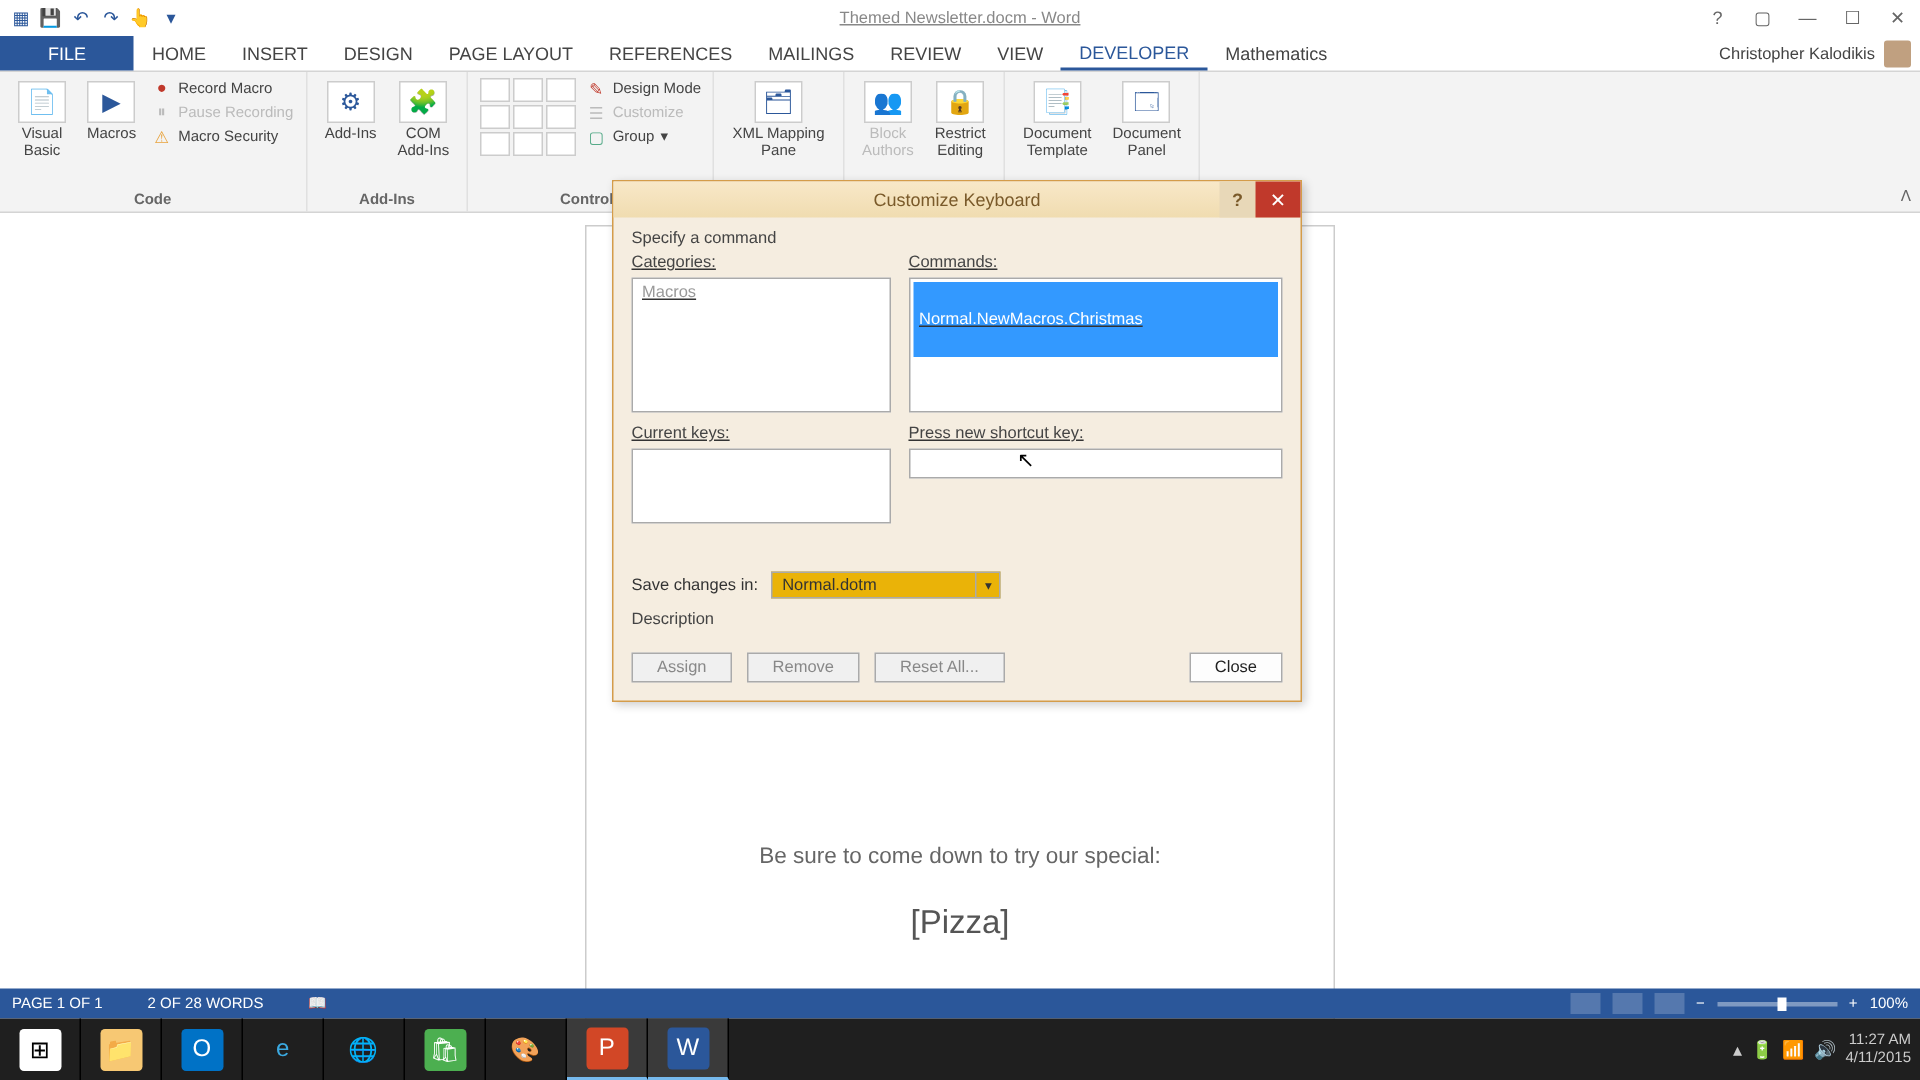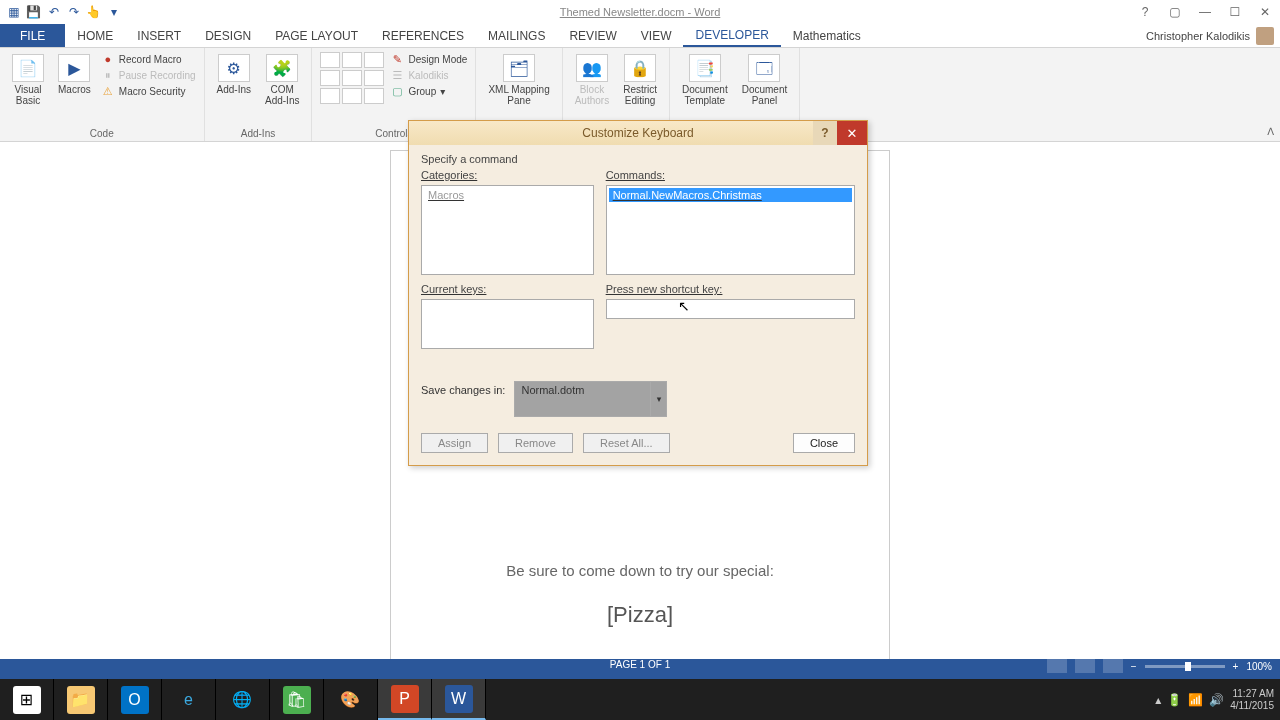--- a/index.html
+++ b/index.html
@@ -8,31 +8,31 @@
 
 .titlebar { height: 24px; background: #fff; display: flex; align-items: center; font-size: 11px; color: #666; position: relative; }
 .qat { display: flex; align-items: center; gap: 4px; padding-left: 6px; }
 .qat-icon { width: 16px; height: 16px; display: flex; align-items: center; justify-content: center; color: #2b579a; font-size: 12px; }
 .title-center { position: absolute; left: 50%; transform: translateX(-50%); color: #888; font-size: 11px; text-decoration: underline; }
 .title-right { position: absolute; right: 4px; display: flex; gap: 8px; align-items: center; }
 .win-btn { width: 22px; height: 18px; display: flex; align-items: center; justify-content: center; font-size: 12px; color: #666; }
 
 
 .ribbon-tabs { height: 24px; background: #fff; display: flex; align-items: stretch; border-bottom: 1px solid #d4d4d4; position: relative; }
-.file-tab { background: #2b579a; color: #fff; padding: 0 20px; font-size: 12px; display: flex; align-items: center; text-align: center; }
+.file-tab { background: #2b579a; color: #fff; padding: 0 32px; font-size: 12px; display: flex; align-items: center; text-align: center; }
 .rtab { padding: 0 12px; font-size: 12px; color: #444; display: flex; align-items: center; }
 .rtab.active { color: #2b579a; border-bottom: 2px solid #2b579a; }
 .user-area { position: absolute; right: 6px; top: 0; height: 24px; display: flex; align-items: center; gap: 6px; font-size: 11px; color: #444; }
 .avatar { width: 18px; height: 18px; background: #c0a080; border-radius: 2px; }
 
 
 .ribbon { height: 94px; background: #f3f3f3; border-bottom: 1px solid #d4d4d4; display: flex; align-items: stretch; position: relative; }
 .rgroup { border-right: 1px solid #e0e0e0; padding: 4px 8px 2px 8px; display: flex; flex-direction: column; align-items: center; }
 .rgroup-body { flex: 1; display: flex; align-items: flex-start; gap: 6px; }
-.rgroup-label { font-size: 10px; color: #666; padding-top: 2px; }
+.rgroup-label { font-size: 10px; color: #666; padding-top: 2px; font-weight: bold; }
 .big-btn { display: flex; flex-direction: column; align-items: center; gap: 2px; padding: 2px 4px; font-size: 10px; color: #444; text-align: center; line-height: 11px; }
 .big-icon { width: 32px; height: 28px; background: #fff; border: 1px solid #ccc; display: flex; align-items: center; justify-content: center; font-size: 16px; color: #2b579a; }
 .small-list { display: flex; flex-direction: column; gap: 2px; font-size: 10px; color: #444; }
 .small-item { display: flex; align-items: center; gap: 4px; white-space: nowrap; }
 .small-ico { width: 14px; height: 14px; display: inline-flex; align-items: center; justify-content: center; color: #c0392b; font-size: 11px; }
 .grid3x3 { display: grid; grid-template-columns: repeat(3, 20px); gap: 2px; }
 .tiny { width: 20px; height: 16px; background: #fff; border: 1px solid #ccc; }
 .collapse-btn { position: absolute; right: 6px; bottom: 4px; font-size: 10px; color: #666; }
 
 
@@ -48,35 +48,35 @@
 .dlg-help { width: 24px; height: 24px; background: #e8d8b8; display: flex; align-items: center; justify-content: center; color: #7a5a2a; font-weight: bold; }
 .dlg-close { width: 30px; height: 24px; background: #c0392b; color: #fff; display: flex; align-items: center; justify-content: center; font-size: 13px; }
 .dlg-body { padding: 8px 12px 12px 12px; }
 .dlg-section { margin-bottom: 8px; }
 .dlg-label { font-size: 11px; color: #444; margin-bottom: 4px; display: block; }
 .dlg-cols { display: flex; gap: 12px; text-decoration: underline; }
 .dlg-col { flex: 1; display: flex; flex-direction: column; }
 .listbox { background: #fff; border: 1px solid #aaa; height: 90px; padding: 2px; font-size: 11px; position: relative; }
 .listbox.small { height: 50px; }
 .list-item-dim { color: #999; padding: 1px 4px; }
-.list-item-sel { background: #3399ff; color: #fff; padding: 1px 4px; }
+.list-item-sel { background: #3399ff; color: #fff; padding: 19px 4px; }
 .textbox { background: #fff; border: 1px solid #aaa; height: 20px; padding: 2px 4px; }
-.combo { display: inline-flex; border: 1px solid #aaa; background: #a3a3a3; height: 36px; }
+.combo { display: inline-flex; border: 1px solid #aaa; background: #eab308; height: 18px; }
 .combo span { padding: 2px 6px; font-size: 11px; }
 .combo .arrow { border-left: 1px solid #aaa; width: 16px; display: flex; align-items: center; justify-content: center; font-size: 9px; }
 .dlg-buttons { display: flex; gap: 10px; margin-top: 16px; align-items: center; }
 .dlg-btn { padding: 3px 16px; border: 1px solid #aaa; background: #f0f0f0; font-size: 11px; color: #888; }
 .dlg-btn.enabled { color: #222; background: #fdfdfd; }
 .dlg-buttons .spacer { flex: 1; }
 
 
 .cursor { position: absolute; left: 678px; top: 298px; font-size: 14px; color: #000; pointer-events: none; }
 
 
-.statusbar { position: absolute; bottom: 41px; left: 0; right: 0; height: 20px; background: #2b579a; color: #fff; font-size: 10px; display: flex; align-items: center; padding: 0 8px; gap: 12px; flex-direction: column; }
+.statusbar { position: absolute; bottom: 41px; left: 0; right: 0; height: 20px; background: #2b579a; color: #fff; font-size: 10px; display: flex; align-items: center; padding: 0 8px; gap: 30px; }
 .status-right { position: absolute; right: 8px; display: flex; align-items: center; gap: 8px; }
 .view-btn { width: 20px; height: 14px; background: rgba(255,255,255,0.2); }
 .zoom-slider { width: 80px; height: 3px; background: rgba(255,255,255,0.4); position: relative; }
 .zoom-thumb { position: absolute; left: 50%; top: -3px; width: 6px; height: 9px; background: #fff; }
 
 
 .taskbar { position: absolute; bottom: 0; left: 0; right: 0; height: 41px; background: #1f1f1f; display: flex; align-items: stretch; }
 .task-btn { width: 54px; display: flex; align-items: center; justify-content: center; border-right: 1px solid #000; }
 .task-btn.active { background: #3a3a3a; border-bottom: 2px solid #76b9ed; }
 .task-icon { width: 28px; height: 28px; display: flex; align-items: center; justify-content: center; font-size: 16px; color: #fff; border-radius: 3px; }
@@ -182,21 +182,21 @@
           <div class="tiny"></div>
           <div class="tiny"></div>
       </div>
       <div class="small-list">
         <div class="small-item">
             <span class="small-ico">✎</span>
             <span>Design Mode</span>
           </div>
         <div class="small-item" style="color:#bbb">
             <span class="small-ico" style="color:#bbb">☰</span>
-            <span>Kalodikis</span>
+            <span>Customize</span>
           </div>
         <div class="small-item"><span class="small-ico" style="color:#5a8">▢</span><span>Group</span> ▾</div>
       </div>
     </div>
     <div class="rgroup-label">Controls</div>
   </div>
 
   <div class="rgroup">
     <div class="rgroup-body">
       <div class="big-btn">
@@ -291,20 +291,23 @@
 
     <div class="dlg-section" style="margin-top:32px">
       <span>Save changes in:</span>
       <div class="combo" style="margin-left:6px">
         <span>Normal.dotm</span>
         <span style="width:60px"></span>
         <div class="arrow">▾</div>
       </div>
     </div>
 
+    <div class="dlg-section">
+      <span class="dlg-label">Description</span>
+    </div>
 
     <div class="dlg-buttons">
       <div class="dlg-btn">Assign</div>
       <div class="dlg-btn">Remove</div>
       <div class="dlg-btn">Reset All...</div>
       <div class="spacer"></div>
       <div class="dlg-btn enabled">Close</div>
     </div>
   </div>
 </div>

